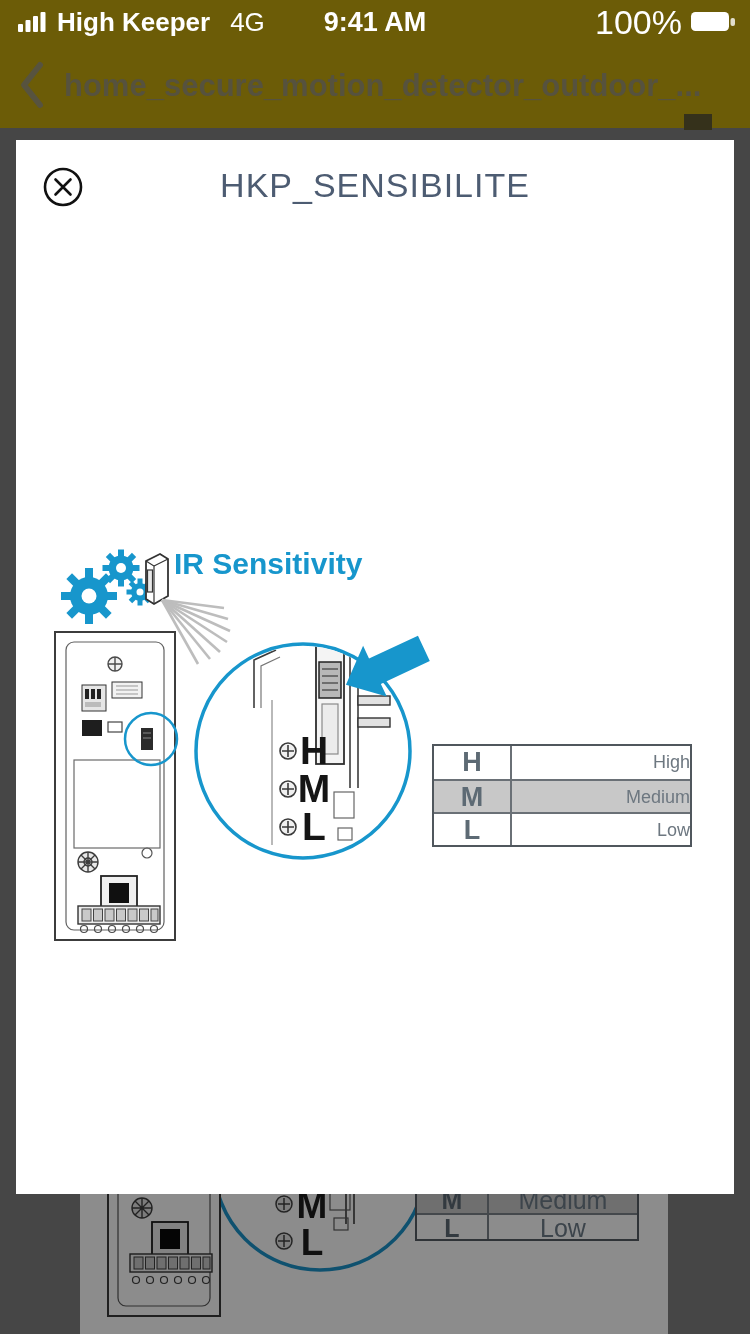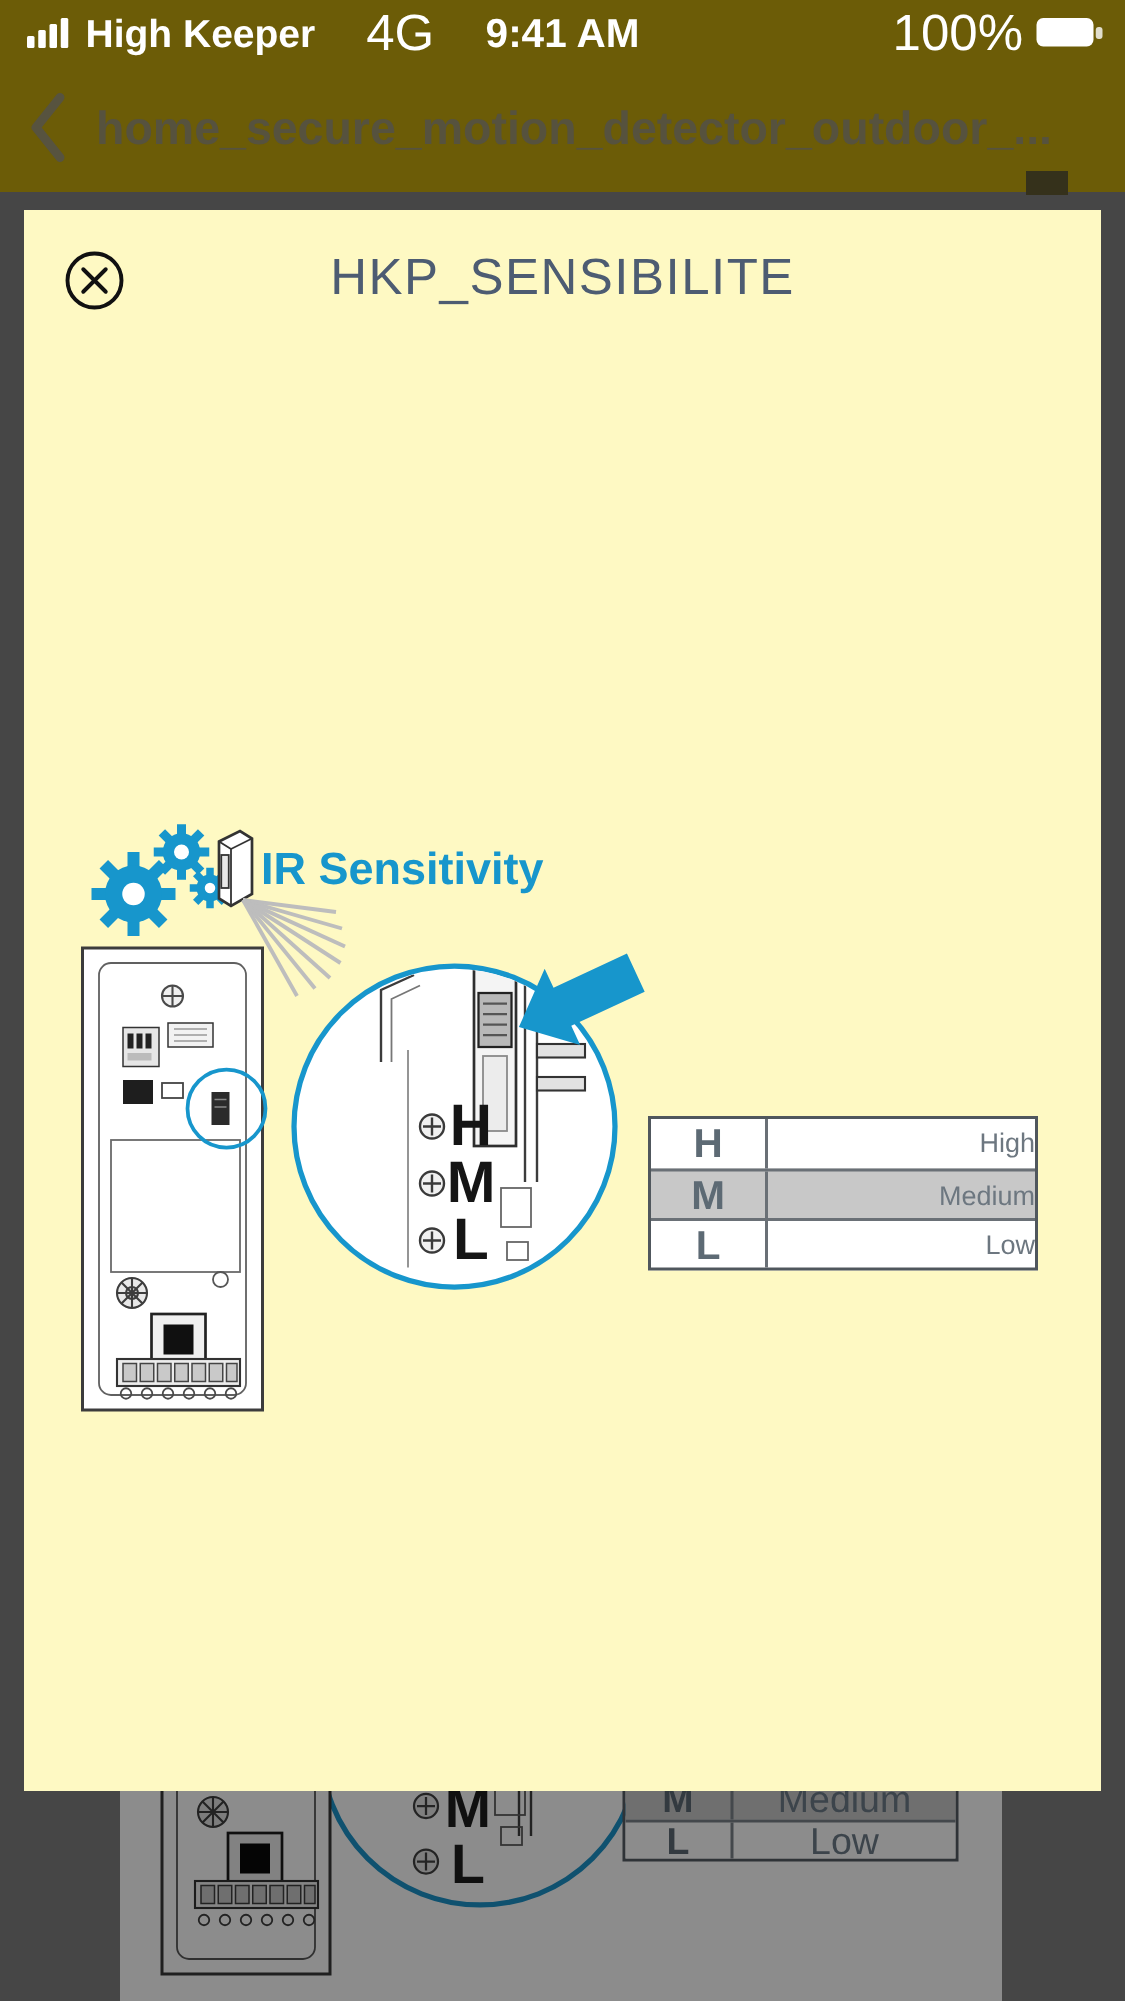--- a/index.html
+++ b/index.html
@@ -3,38 +3,38 @@
 <meta charset="utf-8">
 <style>
   * { margin:0; padding:0; box-sizing:border-box; }
   body { background:#222; font-family:"Liberation Sans", sans-serif; }
   .screen { position:relative; width:750px; height:1334px; background:#464646; overflow:hidden; margin:0 auto; }
 
   
   .status-bar { position:absolute; top:0; left:0; width:750px; height:44px; background:var(--status-bg,#6c5c07); color:#fff; }
   .sb-left { position:absolute; left:18px; top:0; height:44px; display:flex; align-items:center; }
   .sb-carrier { font-size:26px; font-weight:700; margin-left:9px; }
-  .sb-network { font-size:34px; margin-left:34px; }
+  .sb-network { font-size:26px; margin-left:20px; }
   .sb-time { position:absolute; left:0; right:0; top:0; height:44px; line-height:44px; text-align:center; font-size:27px; font-weight:700; }
   .sb-right { position:absolute; right:14px; top:0; height:44px; display:flex; align-items:center; gap:8px; }
   .sb-batt-pct { font-size:34px; }
 
   
   .nav-bar { position:absolute; top:44px; left:0; width:750px; height:84px; background:var(--status-bg,#6c5c07); }
   .back-btn { position:absolute; left:16px; top:16px; width:30px; height:52px; background:none; border:none; cursor:pointer; padding:0; }
   .nav-title { position:absolute; left:64px; top:24px; width:664px; font-size:31px; font-weight:700; color:#56523e; white-space:nowrap; overflow:hidden; }
   .nav-artifact { position:absolute; left:684px; top:114px; width:28px; height:16px; background:#35311b; }
 
   
-  .modal { position:absolute; left:16px; top:140px; width:718px; height:1054px; background:#fef9c3; }
+  .modal { position:absolute; left:16px; top:140px; width:718px; height:1054px; background:#ffffff; }
   .close-btn { position:absolute; left:25px; top:25px; width:44px; height:44px; background:none; border:none; cursor:pointer; padding:0; }
   .modal-title { position:absolute; top:26px; left:0; width:718px; text-align:center; font-size:34px; color:var(--title-color,#4d5c72); letter-spacing:1px; }
 
   .figure-svg { position:absolute; left:0; top:0; }
-  .figure-heading { position:absolute; left:158px; top:423px; font-size:30px; font-weight:700; color:var(--accent,#1796cc); }
+  .figure-heading { position:absolute; left:158px; top:407px; font-size:30px; font-weight:700; color:var(--accent,#1796cc); }
   .switch-letters { position:absolute; left:268px; top:592px; width:60px; text-align:center; font-size:39px; line-height:38px; font-weight:700; color:#151515; }
 
   .info-table { position:absolute; left:416px; top:604px; width:260px; border:2px solid #50575d; color:#6d7780; background:#fff; }
   .it-row { display:flex; height:33px; line-height:33px; }
   .it-row + .it-row { border-top:2px solid #6a7076; }
   .it-row.selected { background:#c8c8c8; }
   .it-key { width:78px; text-align:center; font-weight:700; font-size:27px; color:#5d6a74; border-right:2px solid #6a7076; }
   .it-val { flex:1; text-align:right; font-size:18px; }
 
   

